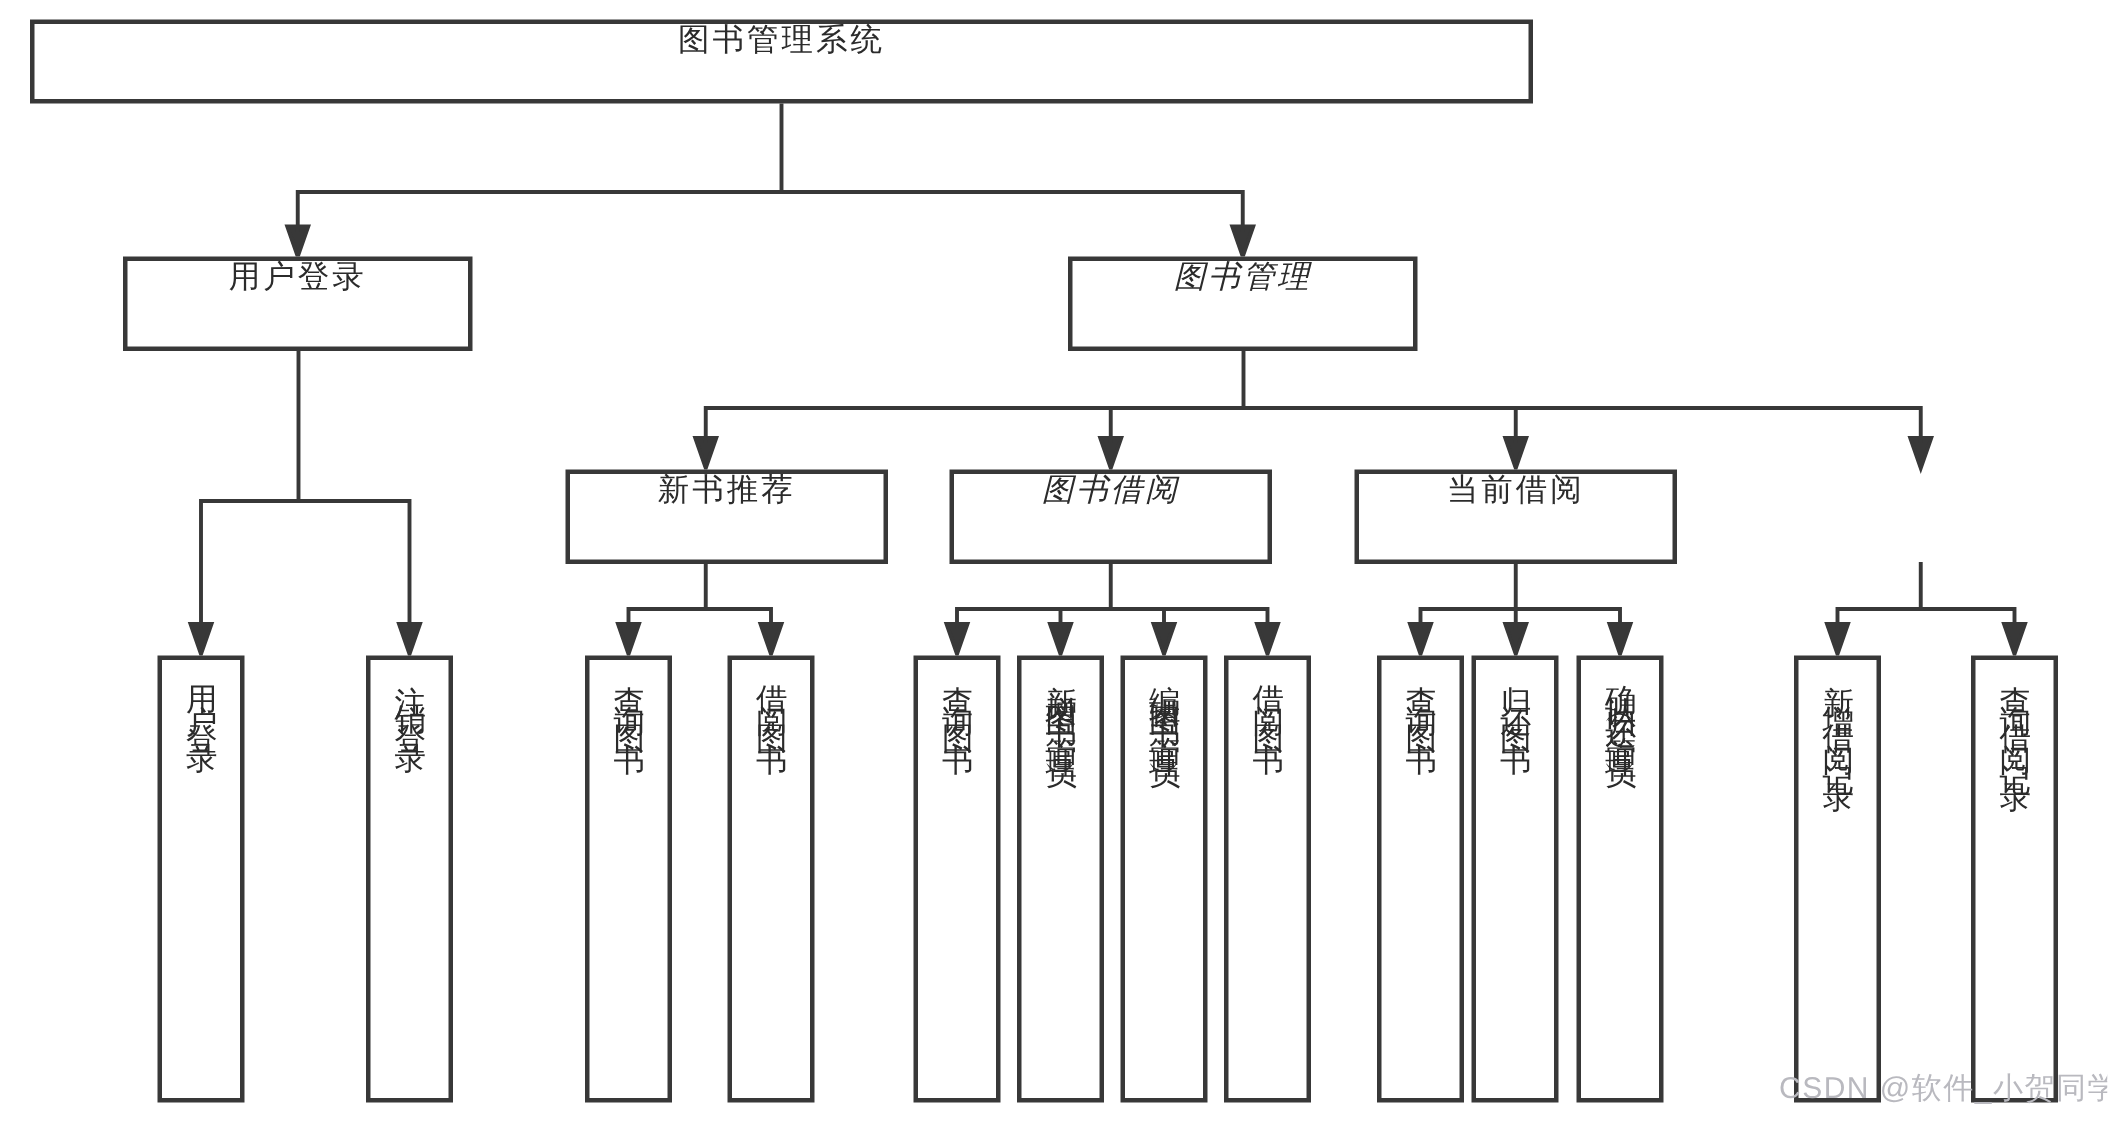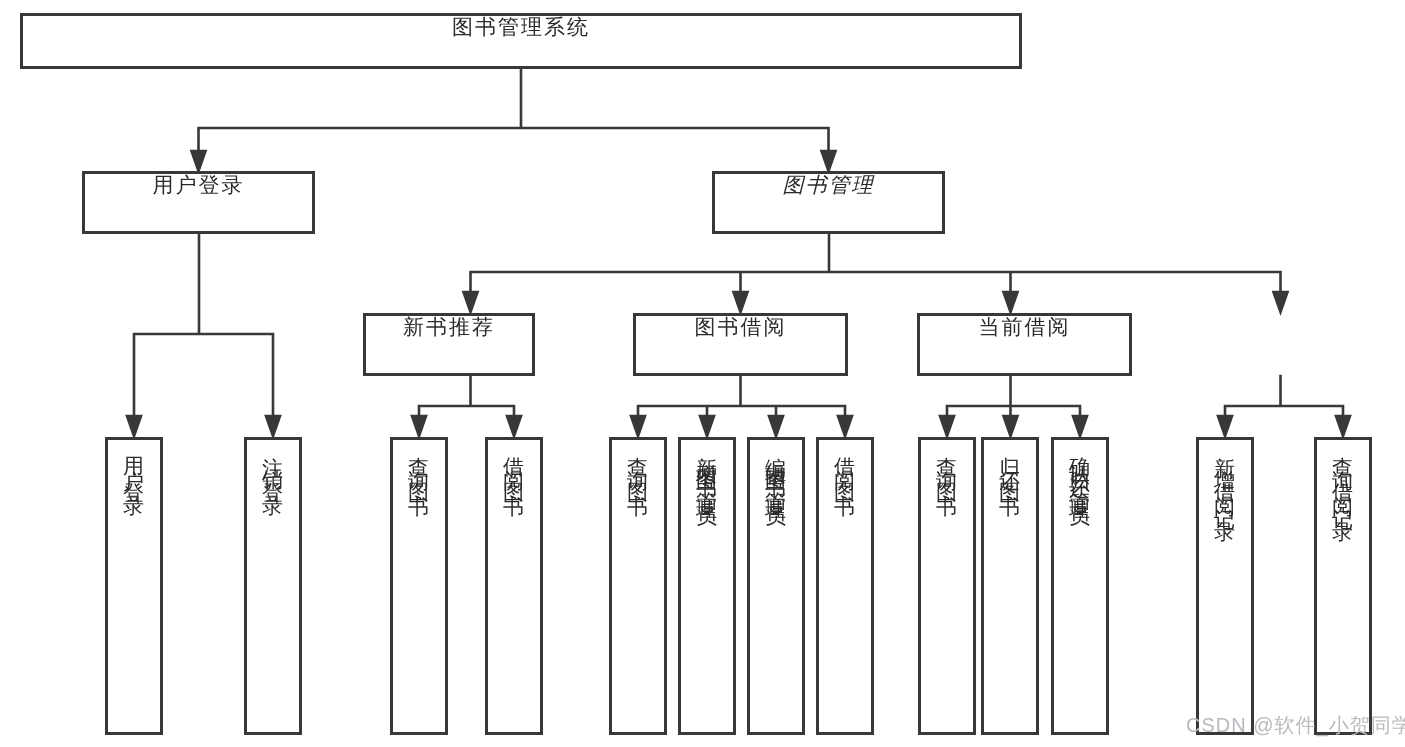--- a/index.html
+++ b/index.html
@@ -92,27 +92,27 @@
     <span>图书管理系统</span>
   </div>
 
   <div class="box" style="left:82px;top:171px;width:233px;height:63px;">
     <span>用户登录</span>
   </div>
   <div class="box" style="left:712px;top:171px;width:233px;height:63px;font-style:italic;">
     <span>图书管理</span>
   </div>
 
-  <div class="box" style="left:363px;top:313px;width:172px;height:63px;">
+  <div class="box" style="left:377px;top:313px;width:215px;height:63px;">
     <span>新书推荐</span>
   </div>
-  <div class="box" style="left:633px;top:313px;width:215px;height:63px;">
+  <div class="box" style="left:633px;top:313px;width:215px;height:63px;font-style:italic;">
     <span>图书借阅</span>
   </div>
-  <div class="box" style="left:903px;top:313px;width:215px;height:63px;margin-left:14px;">
+  <div class="box" style="left:903px;top:313px;width:215px;height:63px;">
     <span>当前借阅</span>
   </div>
 
   <div class="box vbox" style="left:105px;top:437px;width:58px;height:298px;">
     <span class="vlabel" style="letter-spacing: 13px;">用户登录</span>
   </div>
   <div class="box vbox" style="left:244px;top:437px;width:58px;height:298px;">
     <span class="vlabel" style="letter-spacing: 13px;">注销登录</span>
   </div>
 

